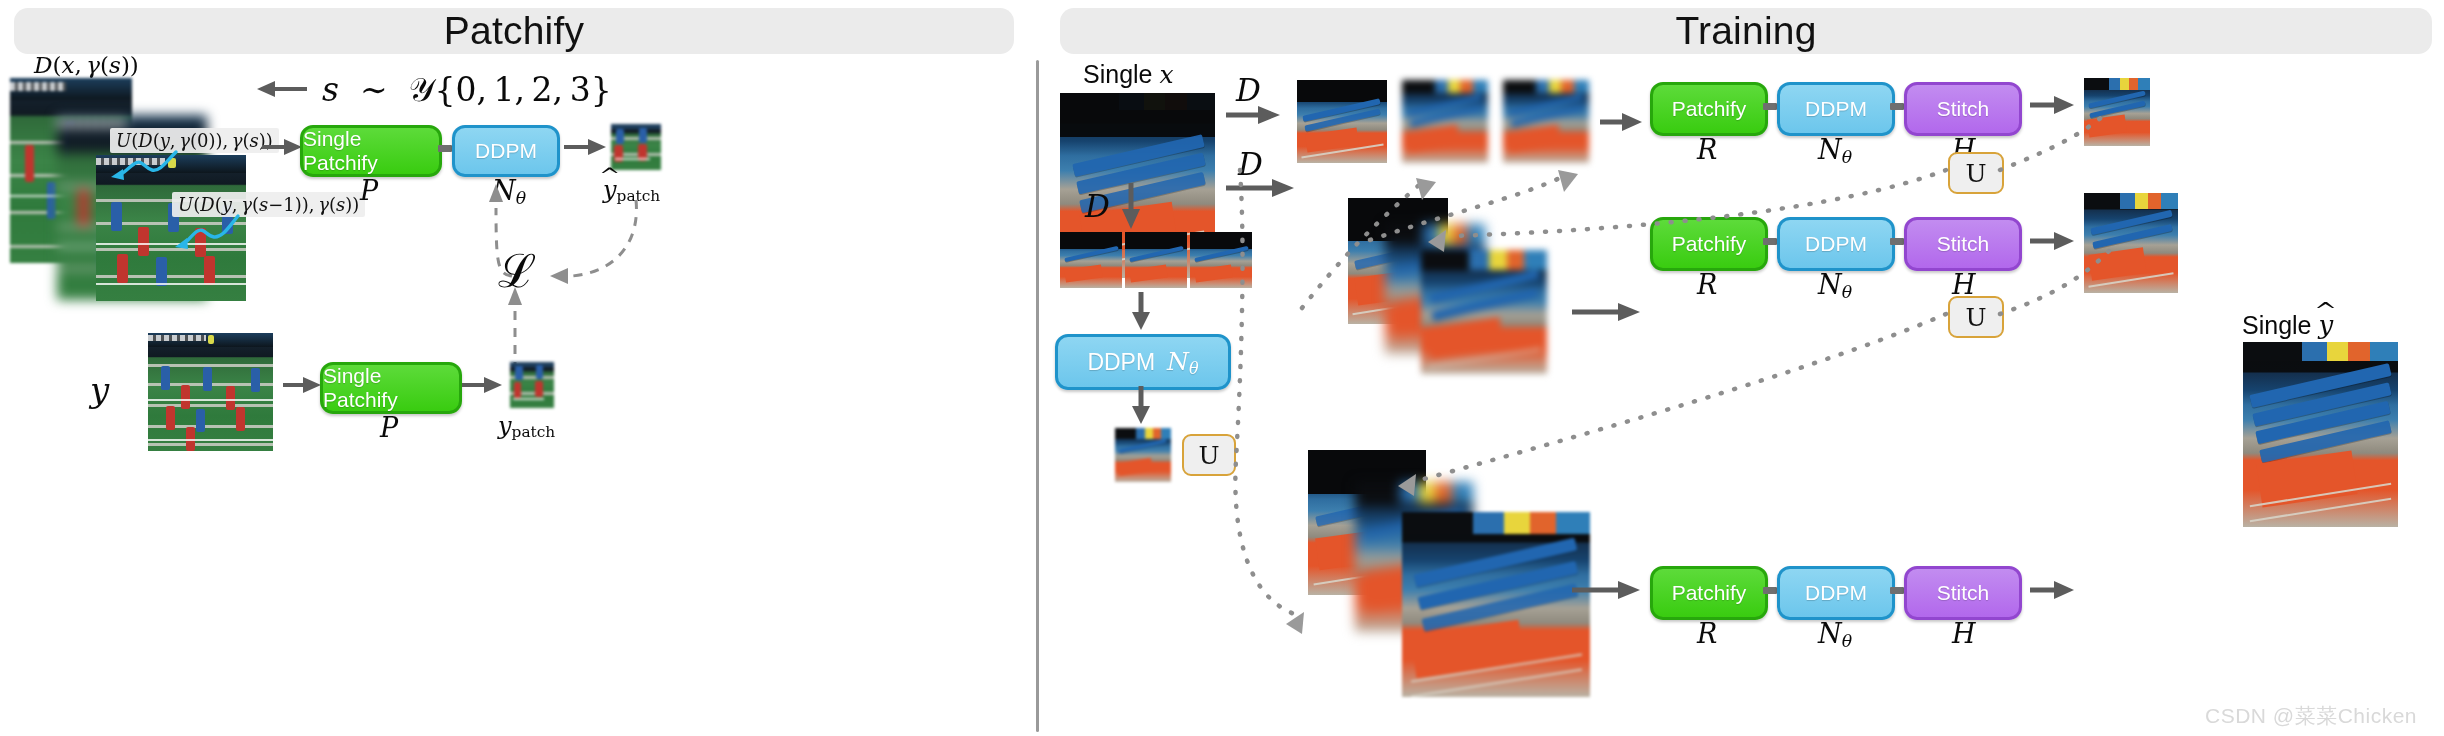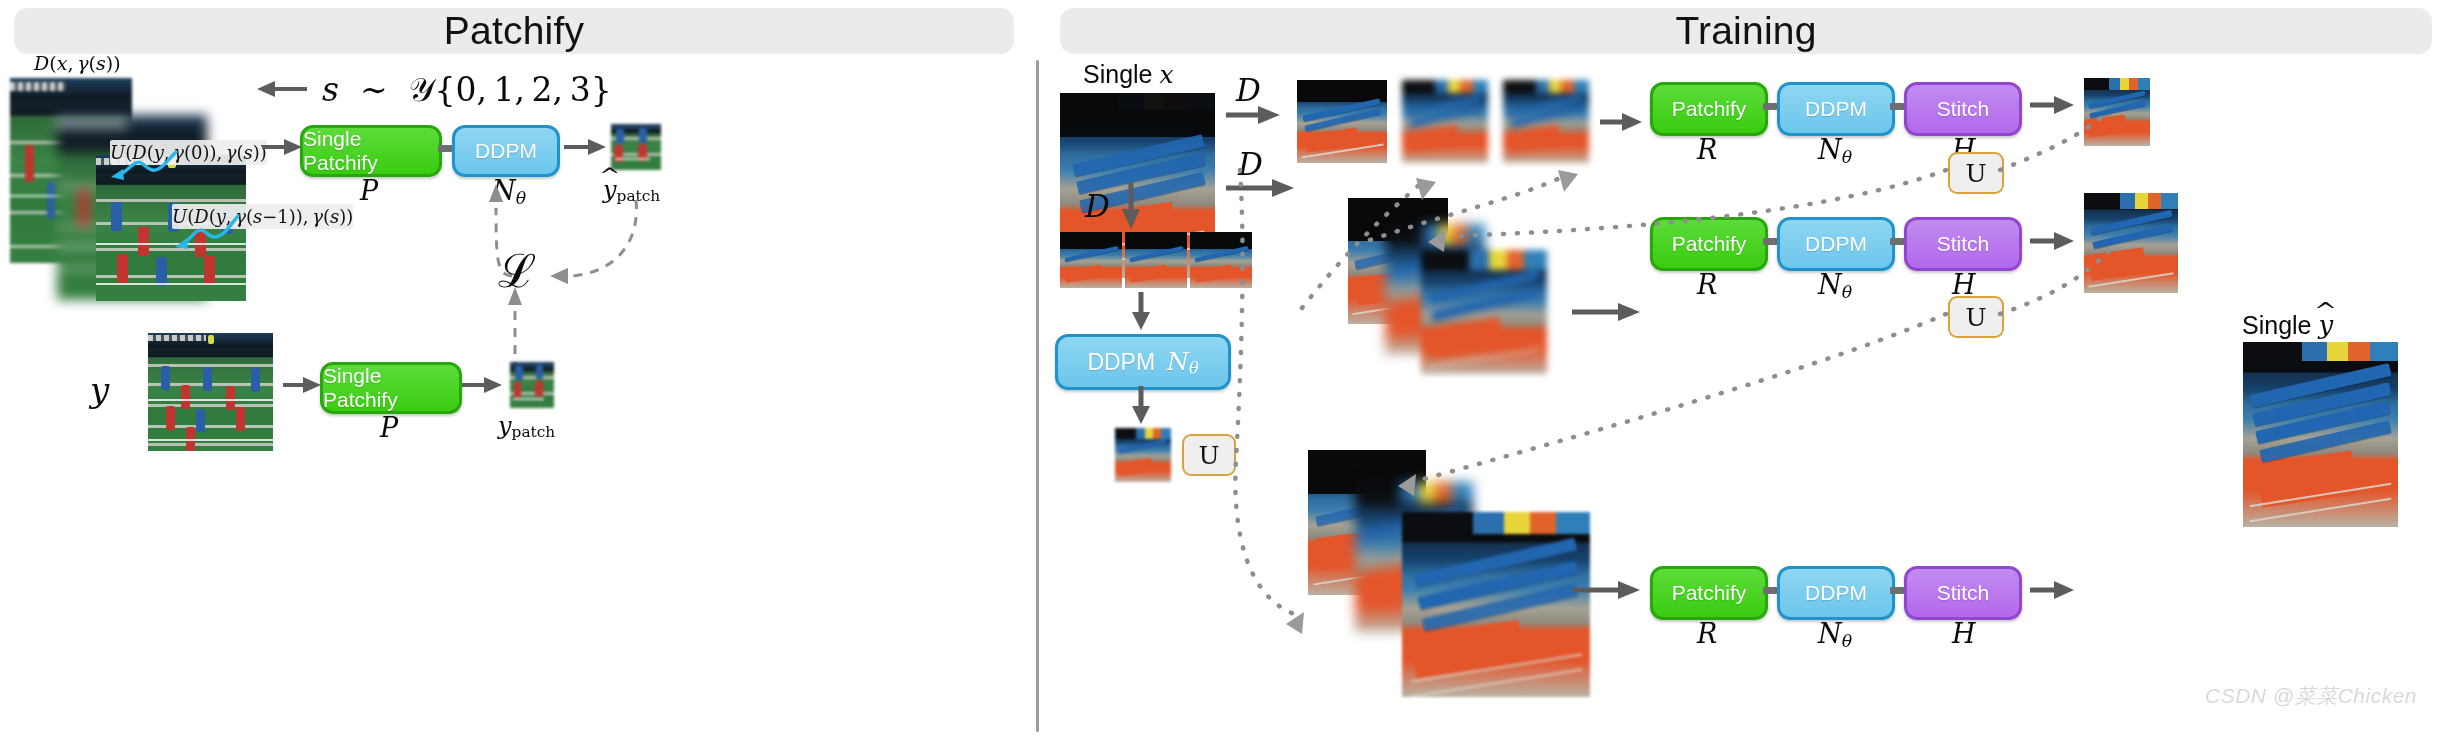--- a/index.html
+++ b/index.html
@@ -35,23 +35,23 @@
   .hat{position:relative;display:inline-block;}
   .hat::before{
     content:"^";position:absolute;left:50%;top:-.52em;
     transform:translateX(-52%) scaleX(1.25);
     font-size:.85em;line-height:1;
   }
 
   
   .chip{
     position:absolute;background:rgba(238,238,238,.93);
-    padding:2px 0;border-radius:2px;
+    padding:2px 6px;border-radius:2px;
     font-family:"DejaVu Serif","Liberation Serif",serif;
-    color:#111;white-space:nowrap;margin-top:12px;
+    color:#111;white-space:nowrap;
   }
 
   
   .pbox{
     position:absolute;display:flex;align-items:center;justify-content:center;
     border-radius:13px;color:#fff;
     font-family:"Liberation Sans",sans-serif;
     box-shadow:0 2px 3px rgba(0,0,0,.22);
     text-shadow:0 1px 1px rgba(0,0,0,.18);
   }
@@ -118,21 +118,21 @@
 </style>
 </head>
 <body>
 
 <div class="banner" style="left:14px;top:8px;width:1000px;height:46px;">
   <span class="banner-title">Patchify</span>
 </div>
 
 <div class="divider" style="left:1036px;top:60px;height:672px;"></div>
 
-<div class="math abs" style="left:34px;top:52px;font-size:19px;">
+<div class="math abs" style="left:34px;top:52px;font-size:23px;">
   <i>D</i>(<i>x</i>, <i>γ</i>(<i>s</i>))
 </div>
 
 <div class="ph foos blurlite" style="left:10px;top:78px;width:122px;height:185px;">
   <div class="lay topbar"></div>
     <div class="lay knobs"></div>
   <div class="rod" style="top:34%"></div>
     <div class="rod" style="top:52%"></div>
   <div class="rod" style="top:72%"></div>
     <div class="rod" style="top:90%"></div>
@@ -608,13 +608,13 @@
   </g>
   <g fill="#9a9a9a">
     <path d="M376 118 L396 122 L382 140 Z"></path>
     <path d="M518 110 L538 114 L524 132 Z"></path>
     <path d="M406 170 L388 182 L404 192 Z"></path>
     <path d="M376 414 L358 426 L374 436 Z"></path>
     <path d="M264 552 L246 564 L262 574 Z"></path>
   </g>
 </svg>
 
-<div class="watermark" style="left:2205px;top:682px;font-style:italic;">CSDN @菜菜Chicken</div>
+<div class="watermark" style="left:2205px;top:702px;">CSDN @菜菜Chicken</div>
 
 </body></html>

